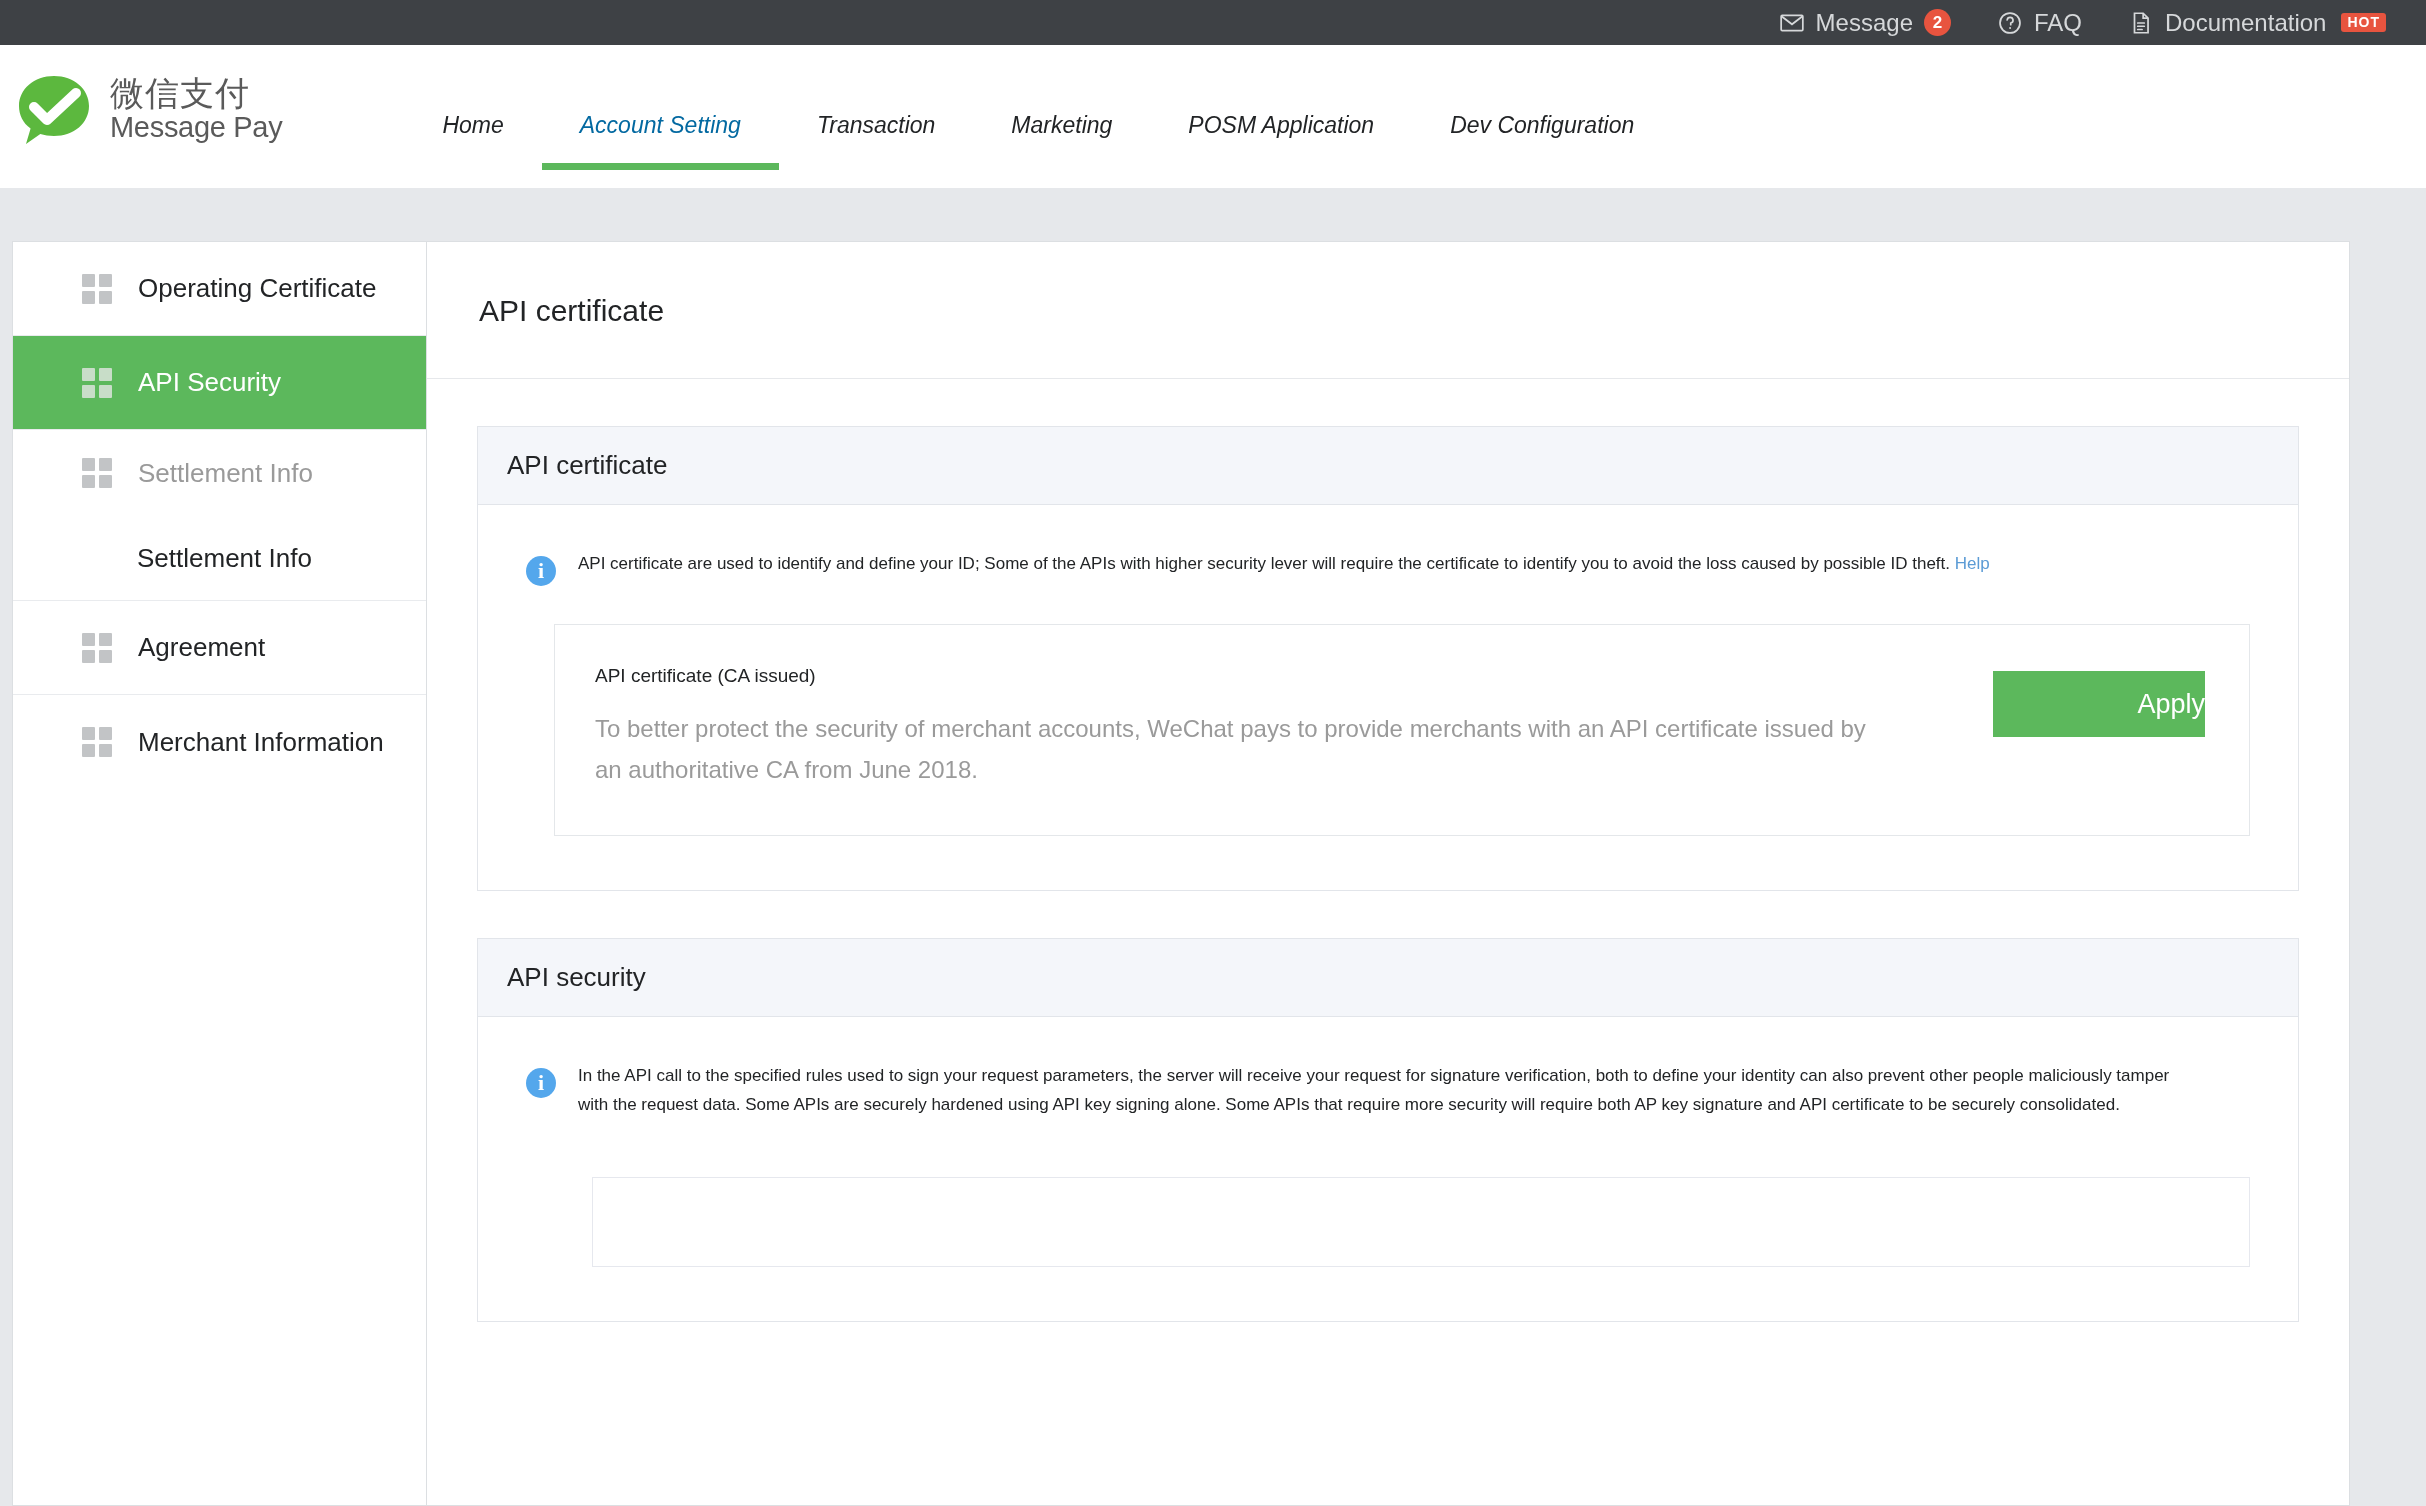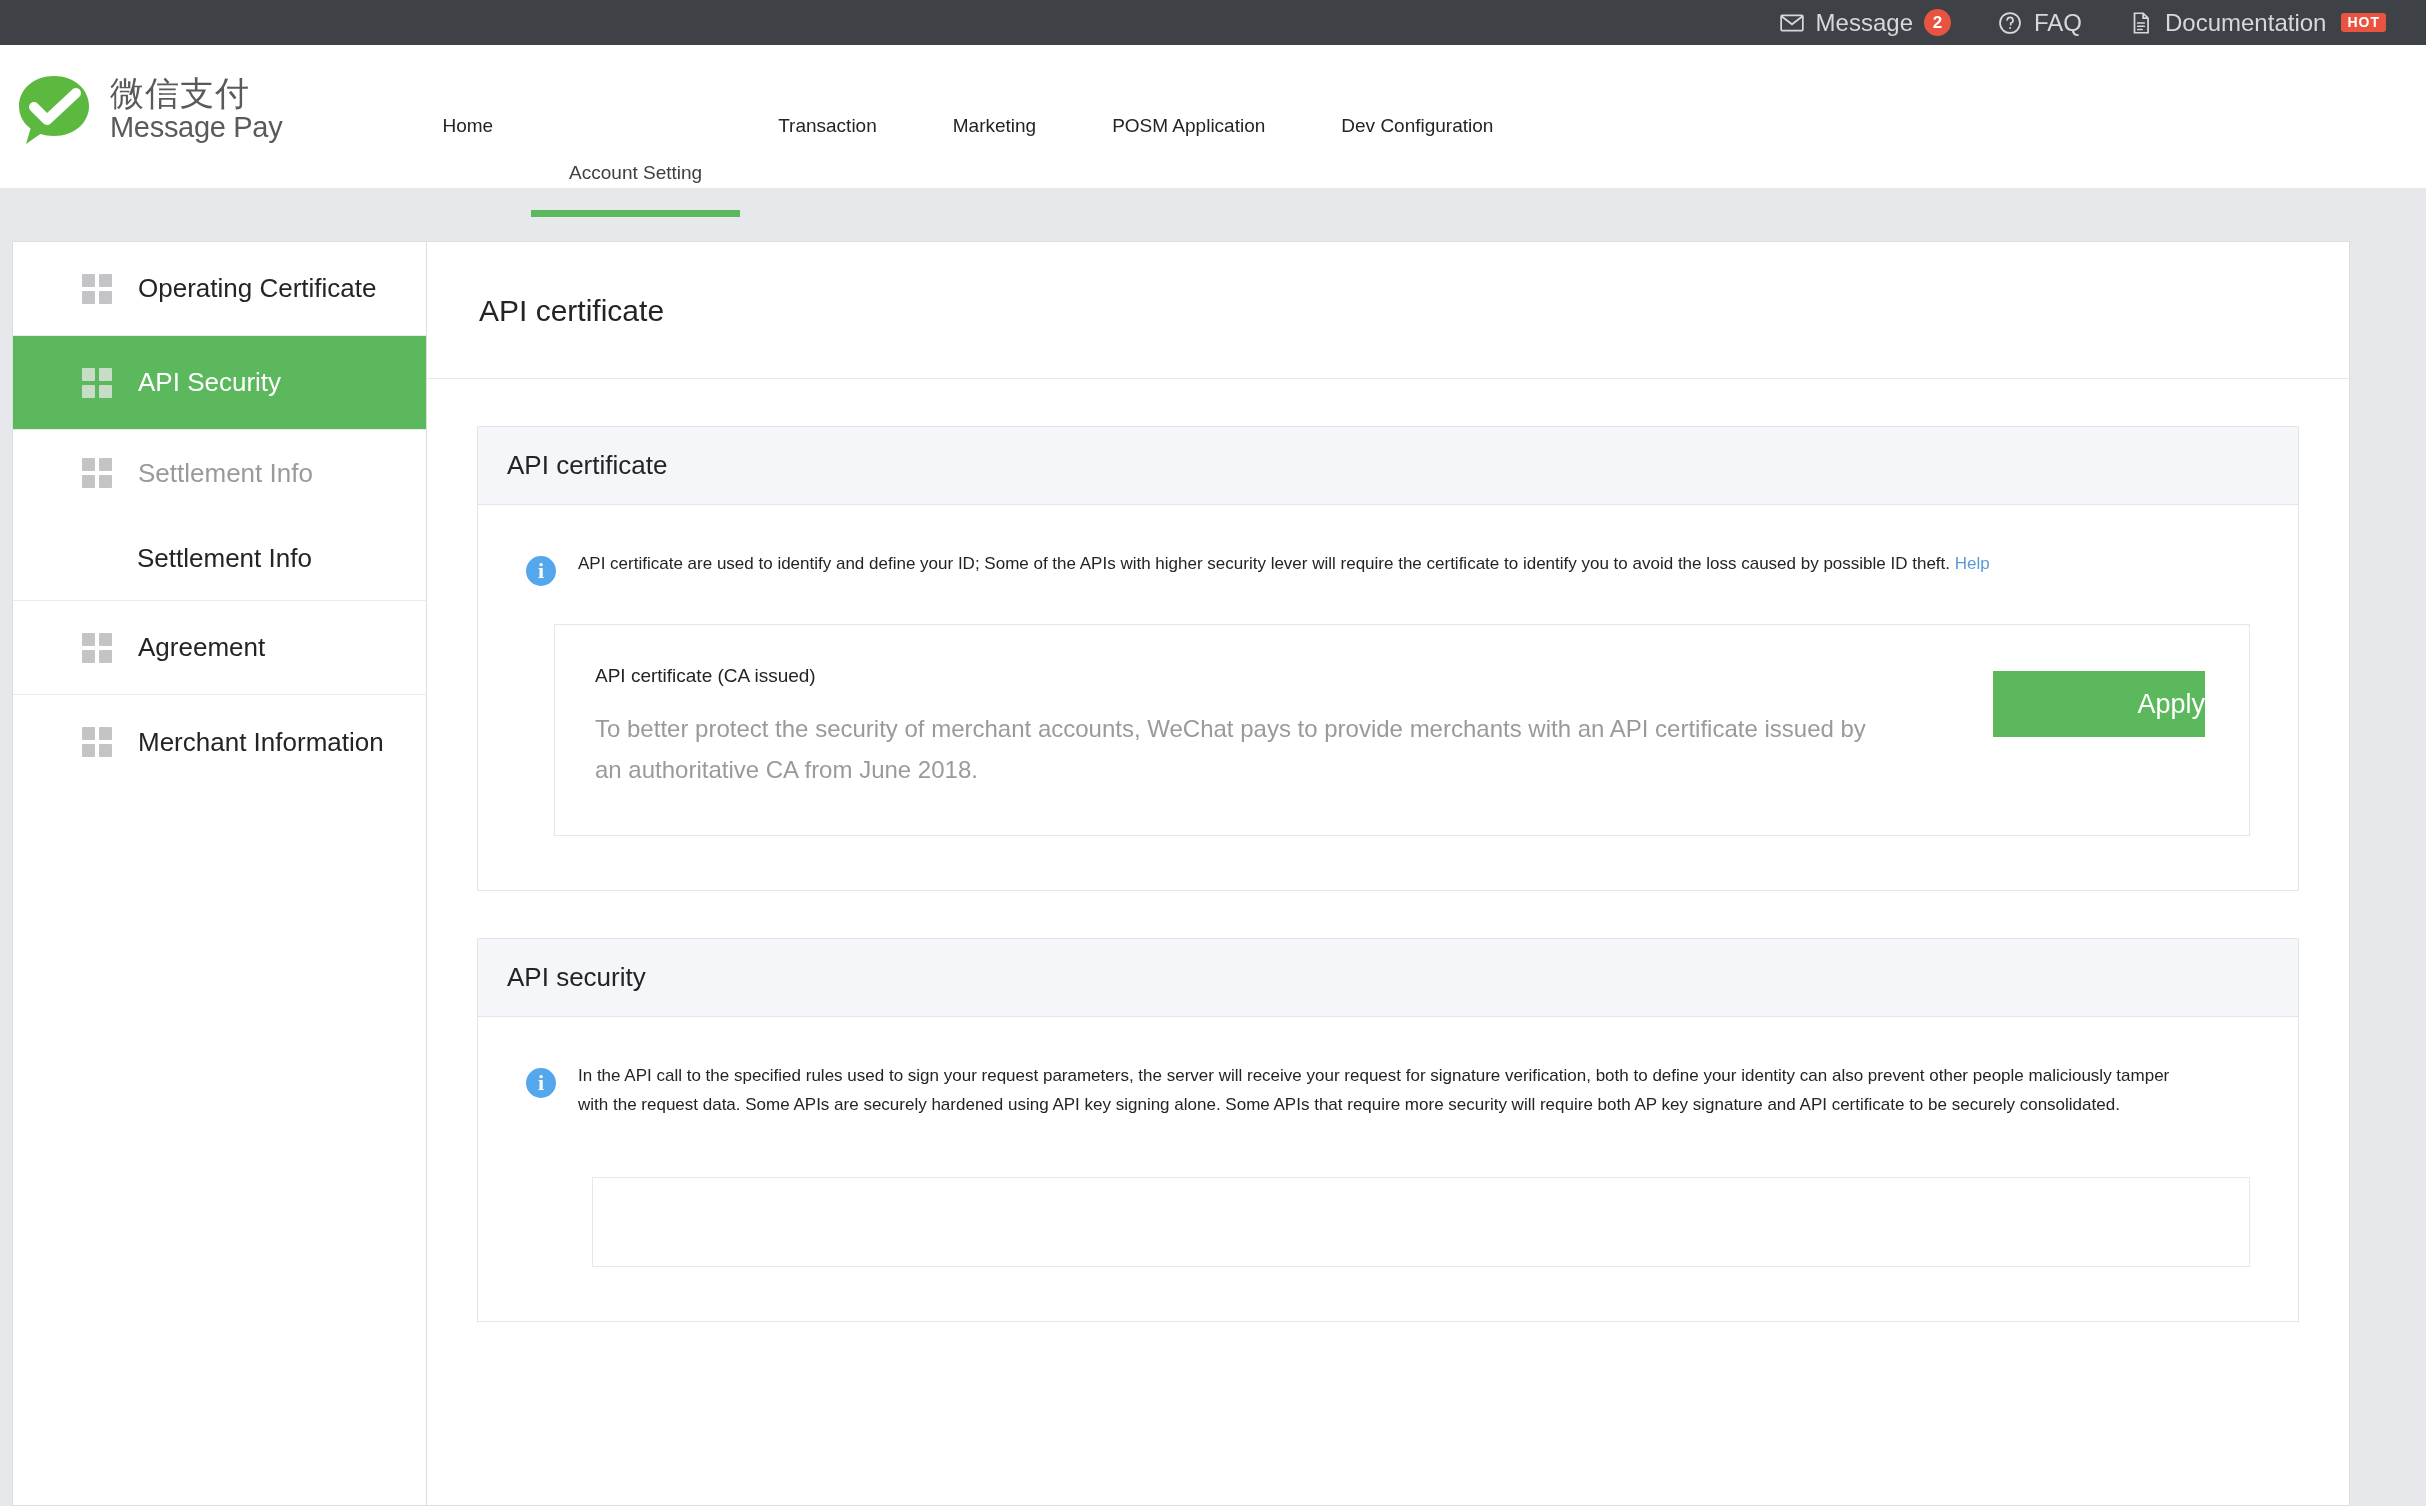--- a/index.html
+++ b/index.html
@@ -90,32 +90,33 @@
     letter-spacing: -0.3px;
   }
 
   .nav {
     display: flex;
     align-items: flex-start;
     margin-left: 122px;
     height: 143px;
   }
   .nav-item {
-    font-size: 19px;
+    font-size: 23px;
     color: #222426;
     padding: 0 38px;
     height: 143px;
     display: flex;
     align-items: center;
     padding-top: 18px;
     position: relative;
     cursor: pointer;
     white-space: nowrap;
-  }
-  .nav-item.active { color: #404040; margin-top: 47px; }
+    font-style: italic;
+  }
+  .nav-item.active { color: #0369a1; }
   .nav-item.active::after {
     content: "";
     position: absolute;
     left: 0; right: 0; bottom: 18px;
     height: 7px;
     background: #5cb85c;
   }
 
   
   .page-gap { height: 53px; background: #e6e8eb; }

